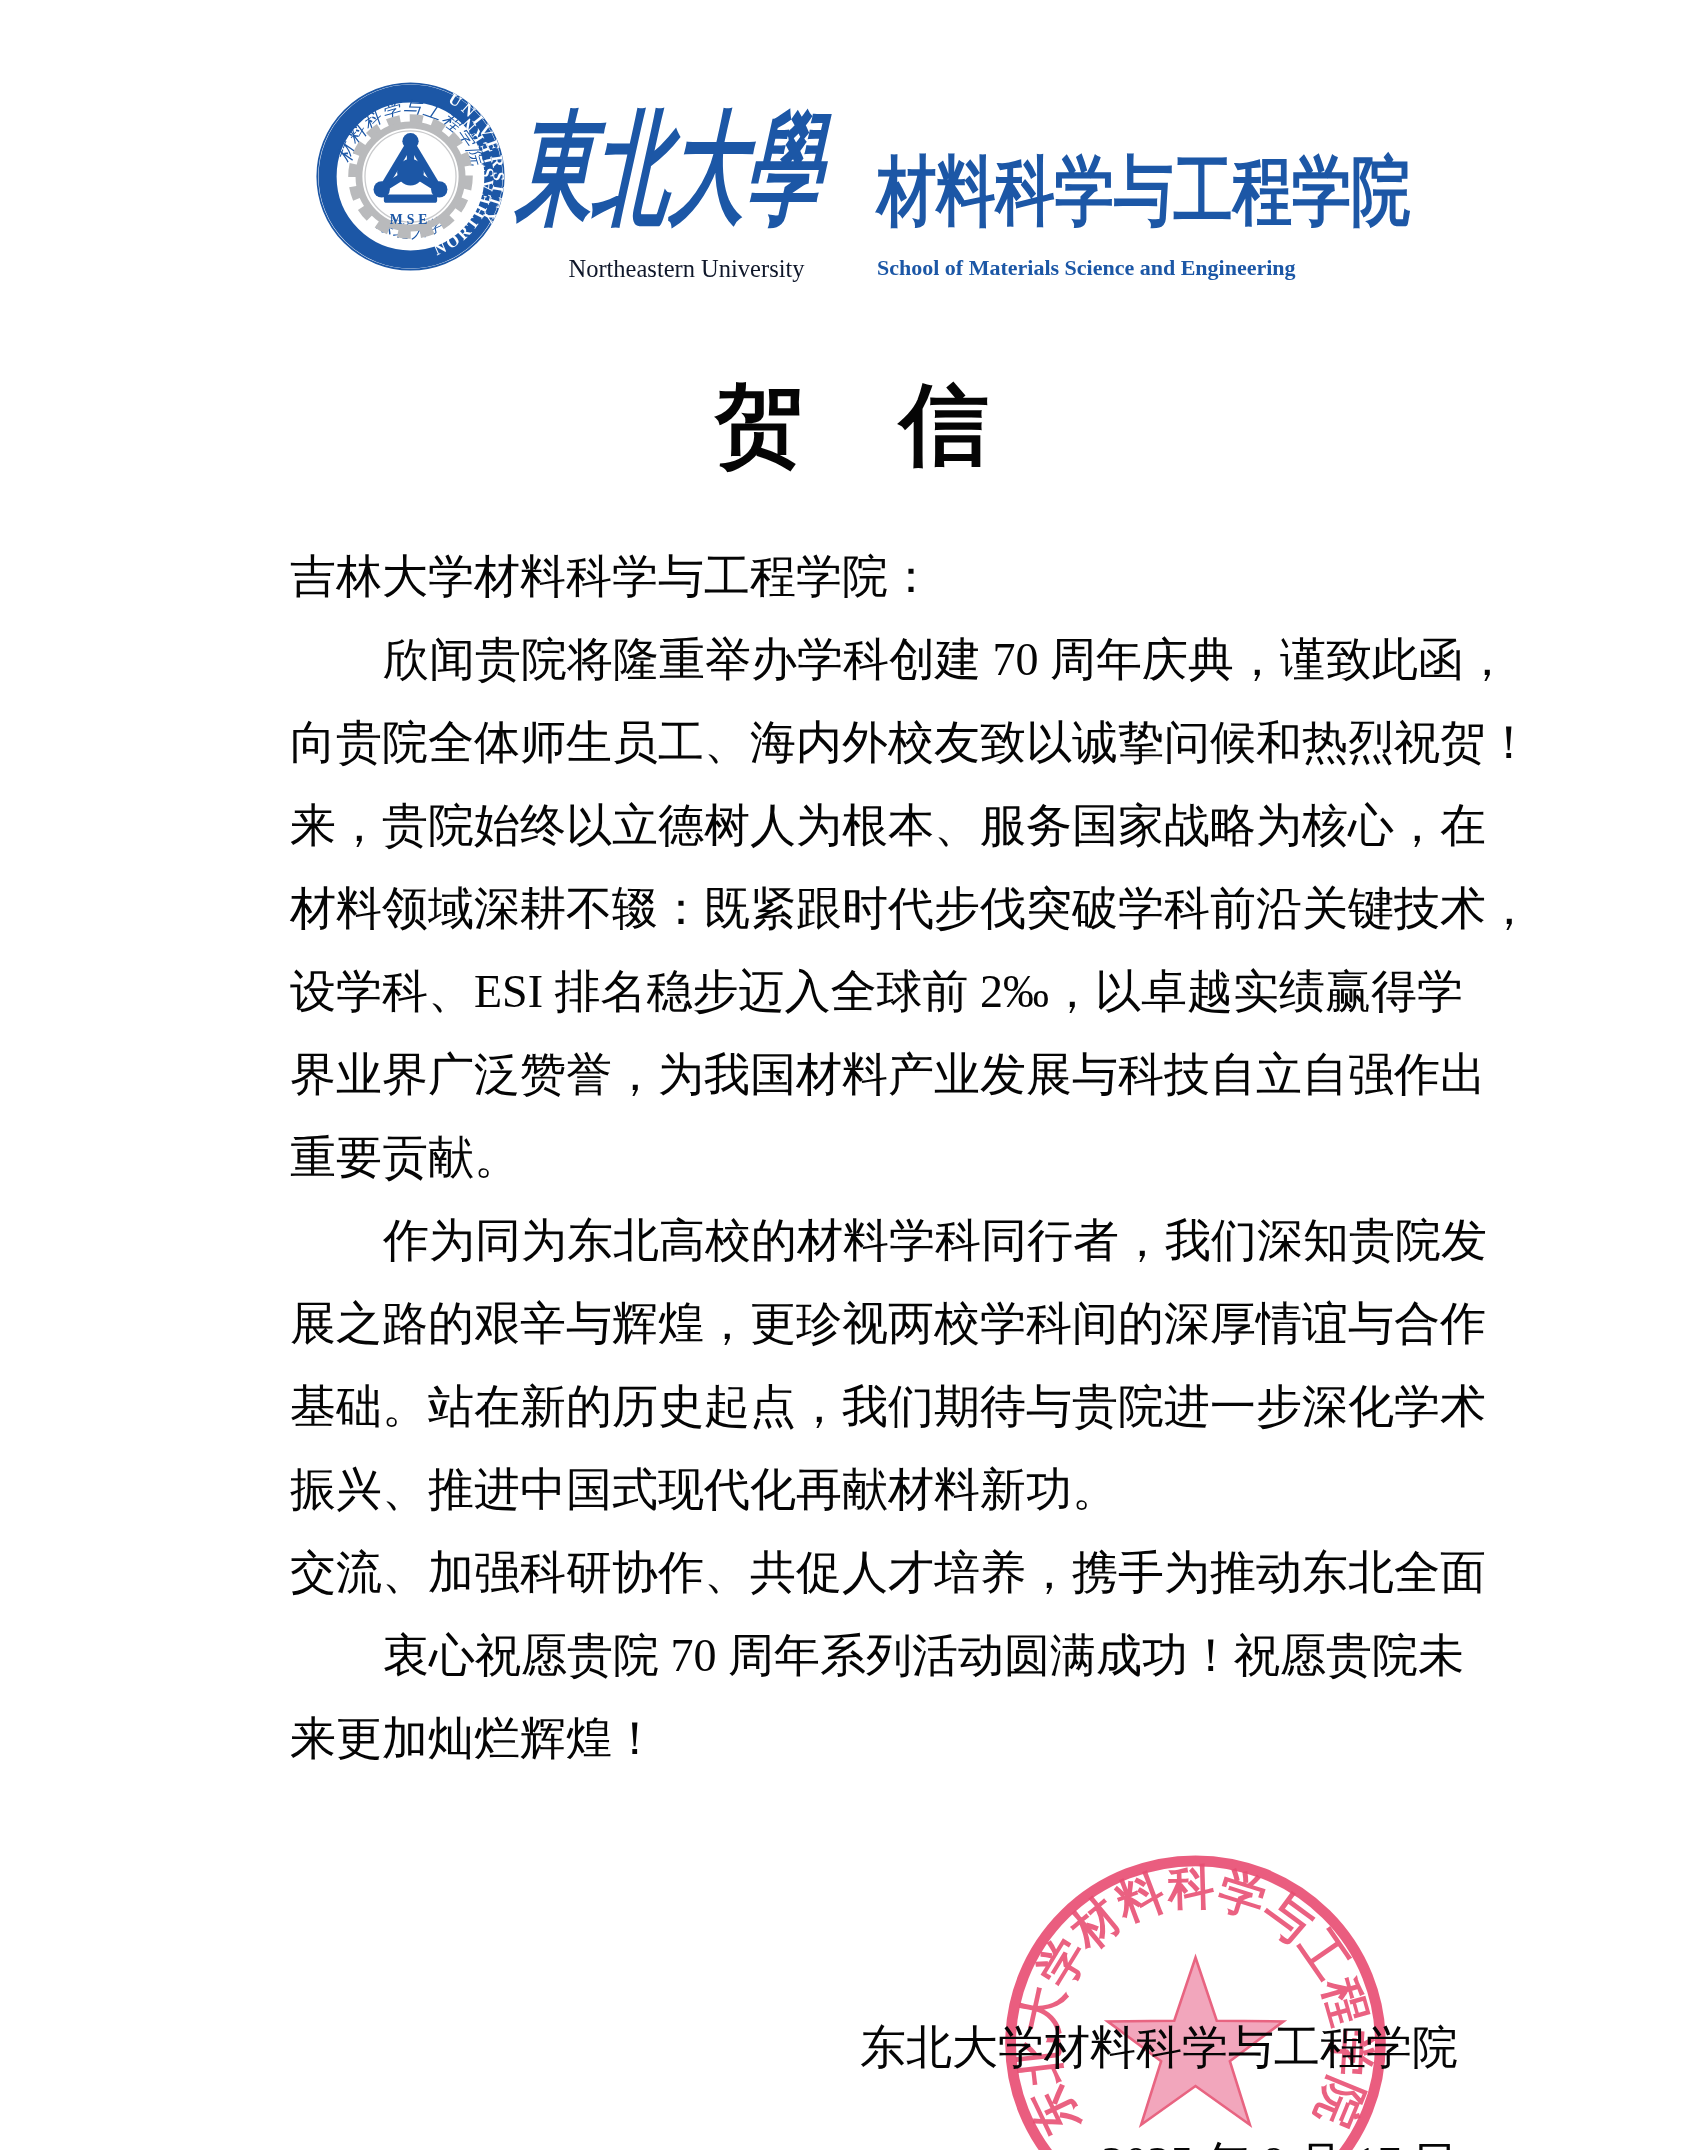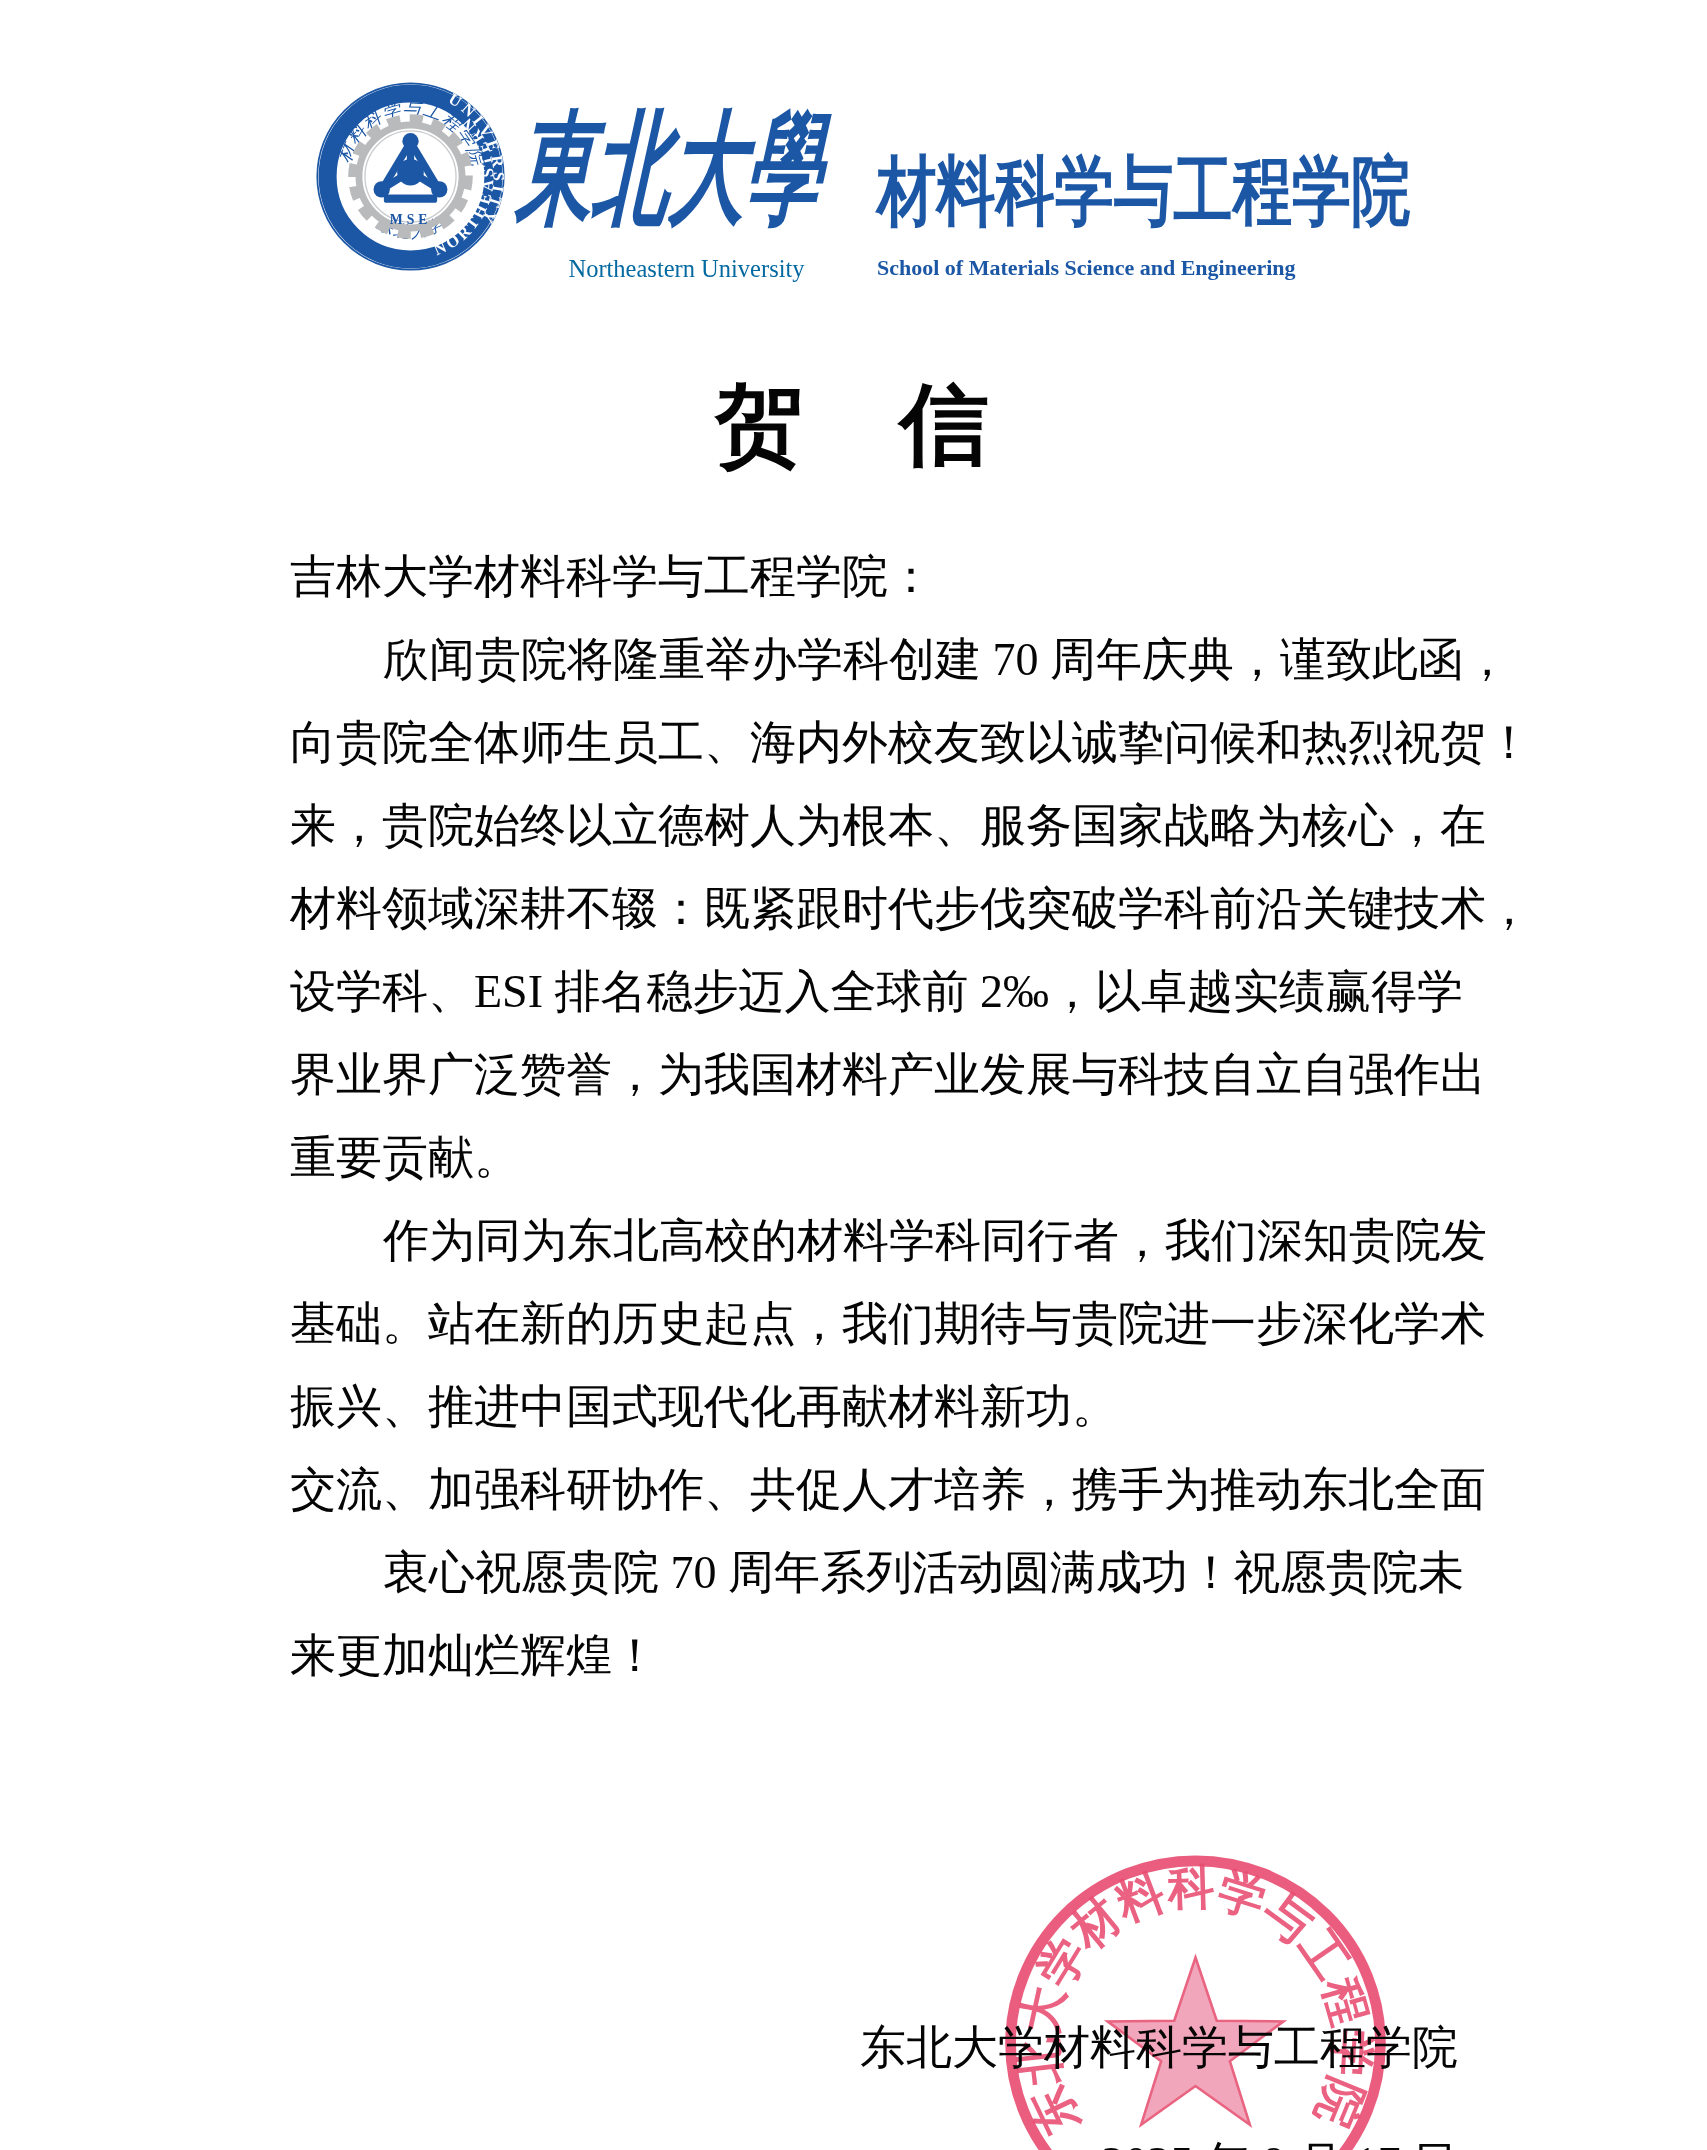--- a/index.html
+++ b/index.html
@@ -11,21 +11,21 @@
   
   .badge{left:316px;top:82px;width:189px;height:189px;}
   .univ-cn{
     left:523px;top:88px;width:508px;height:172px;
     font-size:123px;font-weight:bold;font-style:italic;color:#1c57a6;
     transform:scaleX(.62) skewX(-6deg);transform-origin:left top;
     white-space:nowrap;line-height:163px;
   }
   .univ-en{
     left:523px;top:255px;width:327px;text-align:center;
-    font-size:24.5px;color:#0369a1;white-space:nowrap;
+    font-size:24.5px;color:#0f172a;white-space:nowrap;
   }
   .school-cn{
     left:877px;top:127px;width:688px;
     font-size:76px;font-weight:bold;color:#1c57a6;white-space:nowrap;
     transform:scaleX(.78);transform-origin:left top;line-height:129px;
   }
   .school-en{
     left:877px;top:255px;width:572px;
     font-size:22px;color:#1c57a6;white-space:nowrap;font-weight:bold;
   }
@@ -110,20 +110,21 @@
 <div class="abs letter">
   <div class="line">吉林大学材料科学与工程学院：</div>
   <div class="line indent">欣闻贵院将隆重举办学科创建 70 周年庆典，谨致此函，</div>
   <div class="line">向贵院全体师生员工、海内外校友致以诚挚问候和热烈祝贺！</div>
   <div class="line">来，贵院始终以立德树人为根本、服务国家战略为核心，在</div>
   <div class="line">材料领域深耕不辍：既紧跟时代步伐突破学科前沿关键技术，</div>
   <div class="line">设学科、ESI 排名稳步迈入全球前 2‰，以卓越实绩赢得学</div>
   <div class="line">界业界广泛赞誉，为我国材料产业发展与科技自立自强作出</div>
   <div class="line">重要贡献。</div>
   <div class="line indent">作为同为东北高校的材料学科同行者，我们深知贵院发</div>
+  <div class="line">展之路的艰辛与辉煌，更珍视两校学科间的深厚情谊与合作</div>
   <div class="line">基础。站在新的历史起点，我们期待与贵院进一步深化学术</div>
   <div class="line">振兴、推进中国式现代化再献材料新功。</div>
   <div class="line">交流、加强科研协作、共促人才培养，携手为推动东北全面</div>
   <div class="line indent">衷心祝愿贵院 70 周年系列活动圆满成功！祝愿贵院未</div>
   <div class="line">来更加灿烂辉煌！</div>
 </div>
 
 <div class="abs seal">
   <svg viewBox="0 0 960 900" width="413" height="387">
     <defs>

